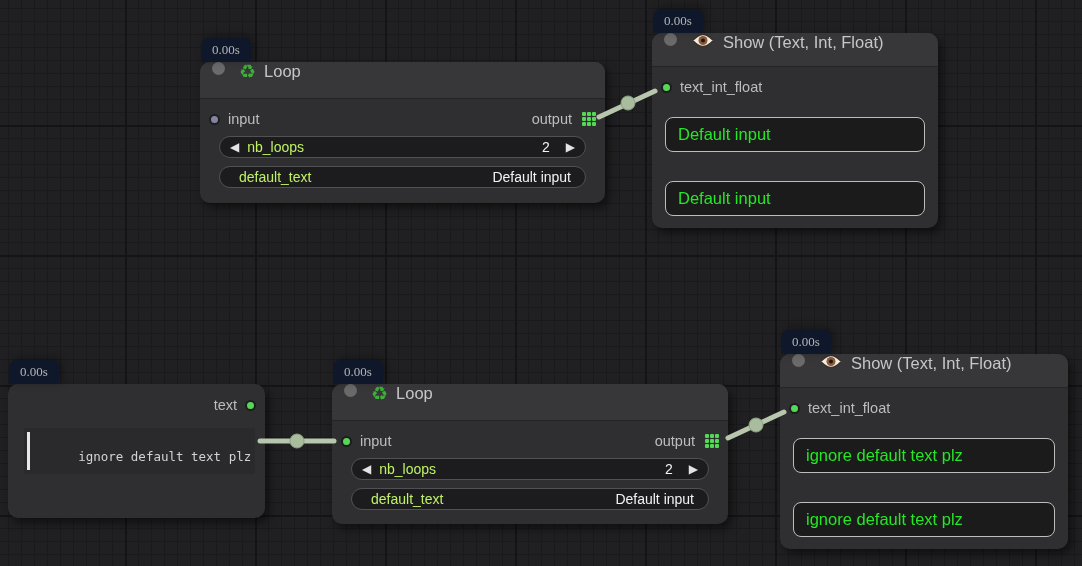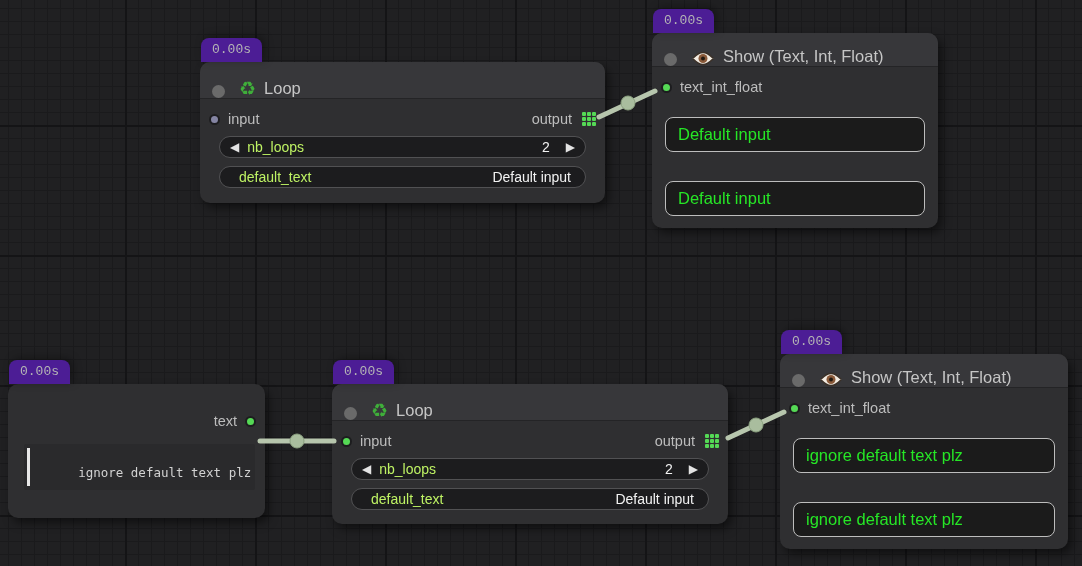--- a/index.html
+++ b/index.html
@@ -15,26 +15,26 @@
       linear-gradient(90deg, #1a1a1c 1px, transparent 1px);
     background-size:130px 130px, 130px 130px, 13px 13px, 13px 13px;
     background-position:-5px -5px;
   }
   .node {
     position:absolute; background:#2f2f31; border-radius:10px;
     box-shadow:4px 5px 10px rgba(0,0,0,.5); z-index:1;
   }
   .badge {
     position:absolute; top:-24px; left:1px; height:24px; line-height:24px;
-    padding:0 11px; background:#4c1d95; color:#b5b5b5;
-    font-family:Liberation Mono, monospace; font-size:13px;
+    padding:0 11px; background:#0f172a; color:#b5b5b5;
+    font-family:Liberation Serif, serif; font-size:13px;
     border-radius:8px 8px 0 0; box-shadow:3px -2px 8px rgba(0,0,0,.35);
   }
   .header {
-    display:flex; align-items:flex-end; height:37px; padding:0 12px;
+    display:flex; align-items:flex-start; height:37px; padding:0 12px;
     background:#37373a; border-radius:10px 10px 0 0;
     border-bottom:1px solid #242426;
   }
   .collapse-dot { width:13px; height:13px; border-radius:50%; background:#6a6a6a; flex:none; }
   .hicon { margin:0 8px 0 14px; flex:none; display:flex; align-items:center; }
   .recycle-glyph { color:#3fae3a; font-size:19px; line-height:1; font-family:"DejaVu Sans", sans-serif; }
   .title { color:#c6c6c6; font-size:16.5px; white-space:nowrap; }
   .slot-row { display:flex; align-items:center; padding:0 9px; margin-top:11px; height:18px; }
   .dot { width:11px; height:11px; border-radius:50%; border:2px solid #1d1d1f; flex:none; }
   .dot.green { background:#55d955; }
@@ -130,21 +130,21 @@
     <div class="slot-row">
       <span class="dot green"></span>
       <span class="slot-label">text_int_float</span>
     </div>
     <div class="show-box" style="margin-top:21px;">Default input</div>
     <div class="show-box" style="margin-top:29px;">Default input</div>
   </div>
 
   <div class="node" style="left:8px; top:384px; width:257px; height:134px;">
     <div class="badge">0.00s</div>
-    <div class="slot-row" style="margin-top:28px;">
+    <div class="slot-row" style="margin-top:12px;">
       <span class="spacer"></span>
       <span class="slot-label">text</span>
       <span class="dot green"></span>
     </div>
     <div class="textarea">
       <span class="caret"></span><span>ignore default text plz</span>
     </div>
   </div>
 
   <div class="node" style="left:332px; top:384px; width:396px; height:140px;">

